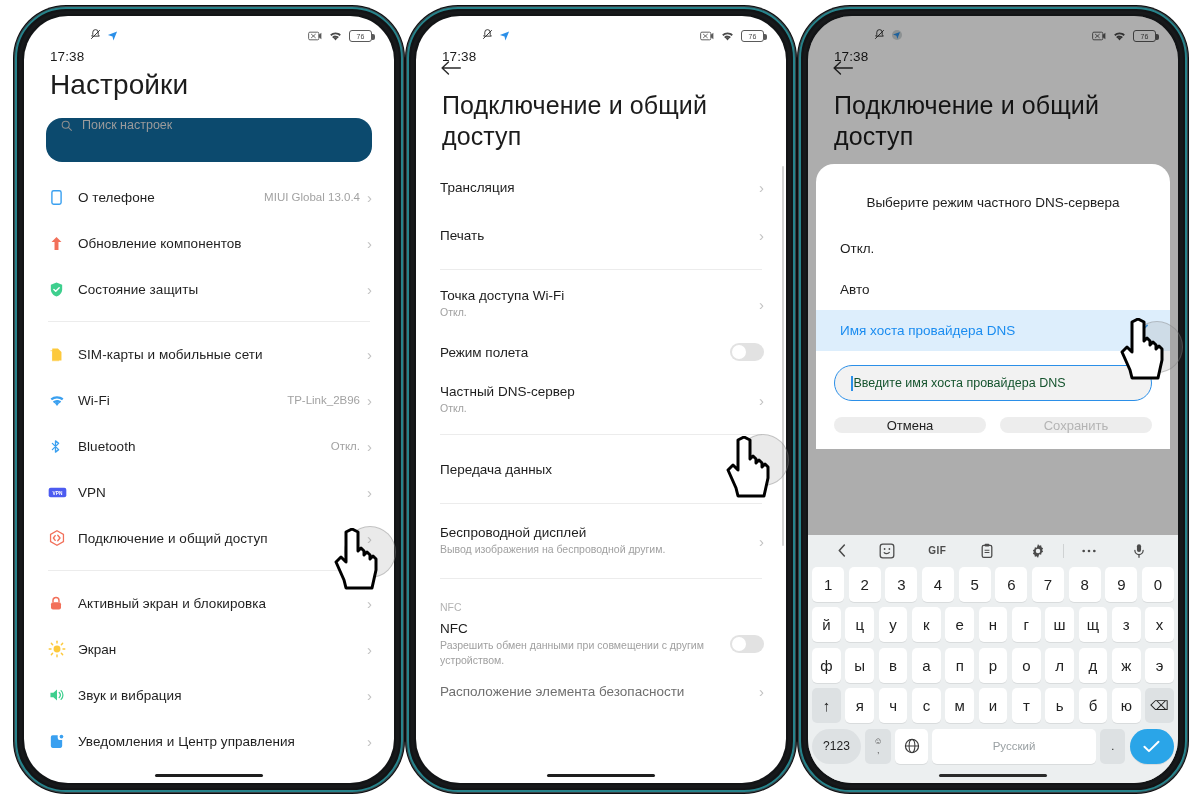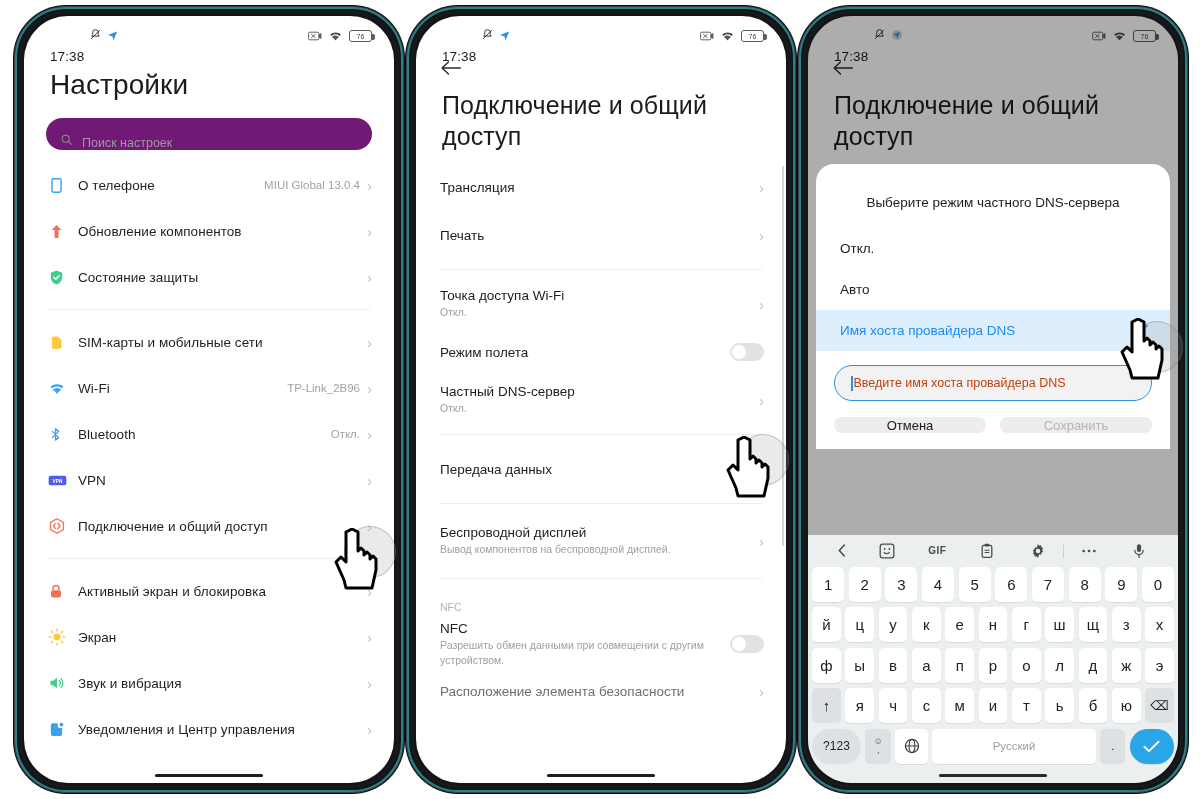--- a/index.html
+++ b/index.html
@@ -56,22 +56,22 @@
 
   
   .back-arrow{ padding:10px 0 0 24px; }
   .page-title{
     font-size:25px; font-weight:400; color:#1c1c1c; line-height:1.22;
     padding:10px 26px 0 26px; letter-spacing:.1px;
   }
   .title-1{ font-size:28px; padding:18px 26px 0 26px; }
 
   .search{
-    margin:16px 22px 0 22px; height:32px; background:#701a75; border-radius:16px;
-    display:flex; align-items:flex-end; gap:9px; padding:0 14px;
+    margin:16px 22px 0 22px; height:44px; background:#0c4a6e; border-radius:16px;
+    display:flex; align-items:flex-start; gap:9px; padding:0 14px;
   }
   .search .ph{ color:#9b9b9b; font-size:12.5px; }
 
   .list{ padding:0 0 0 0; }
   .row{
     display:flex; align-items:center; gap:0; padding:0 22px 0 24px;
     min-height:46px; position:relative;
   }
   .row .ic{ width:30px; flex:0 0 30px; display:flex; align-items:center; }
   .row .lbl{ flex:1; font-size:13.5px; color:#1f1f1f; letter-spacing:.05px; }
@@ -100,21 +100,21 @@
   }
   .sheet-title{ text-align:center; font-size:13.5px; color:#1d1d1d; padding:31px 10px 18px; }
   .opt{ padding:13px 24px; font-size:13.5px; color:#1d1d1d; position:relative; }
   .opt.sel{ background:#ddeefc; color:#1a8cf0; }
   .opt .tick{ position:absolute; right:22px; top:12px; color:#1a8cf0; font-size:14px;}
   .dnsinput{
     margin:14px 18px 0 18px; height:36px; border:1.6px solid #2b8fe8; border-radius:18px;
     background:#f2f2f2; display:flex; align-items:center; padding:0 16px;
   }
   .dnsinput .caret{ width:1.5px; height:15px; background:#2b8fe8; margin-right:1px;}
-  .dnsinput .ph{ color:#c2410c; font-size:12.5px; }
+  .dnsinput .ph{ color:#14532d; font-size:12.5px; }
   .btnrow{ display:flex; gap:14px; padding:16px 18px 16px 18px; }
   .btn{ flex:1; height:16px; border-radius:17px; background:#ededed;
         display:flex; align-items:center; justify-content:center; font-size:13px; color:#1d1d1d;}
   .btn.disabled{ color:#b4b4b4; }
 
   
   .kb{ position:absolute; left:0; right:0; bottom:0; background:#eceff0; padding:0 0 14px 0; }
   .kbtop{ height:32px; display:flex; align-items:center; padding:0 14px; gap:0; }
   .kbtop .it{ flex:1; display:flex; align-items:center; justify-content:center; color:#4b4b4b;}
   .kbtop .sep{ flex:0 0 1px; height:14px; background:#cfd2d3; }
@@ -441,21 +441,21 @@
         <div class="row2">
           <span class="txt"><span class="t1">Передача данных</span></span>
           <span class="chev">›</span>
         </div>
 
         <div class="divider" style="margin:10px 24px;"></div>
 
         <div class="row2" style="min-height:54px;">
           <span class="txt">
             <div class="t1">Беспроводной дисплей</div>
-            <div class="t2">Вывод компонентов на беспроводной дисплей.</div>
+            <div class="t2">Вывод изображения на беспроводной другим.</div>
           </span>
           <span class="chev">›</span>
         </div>
 
         <div class="divider" style="margin:10px 24px;"></div>
 
         <div class="sectionlbl">NFC</div>
 
         <div class="row2" style="min-height:54px;">
           <span class="txt" style="padding-right:14px;">

